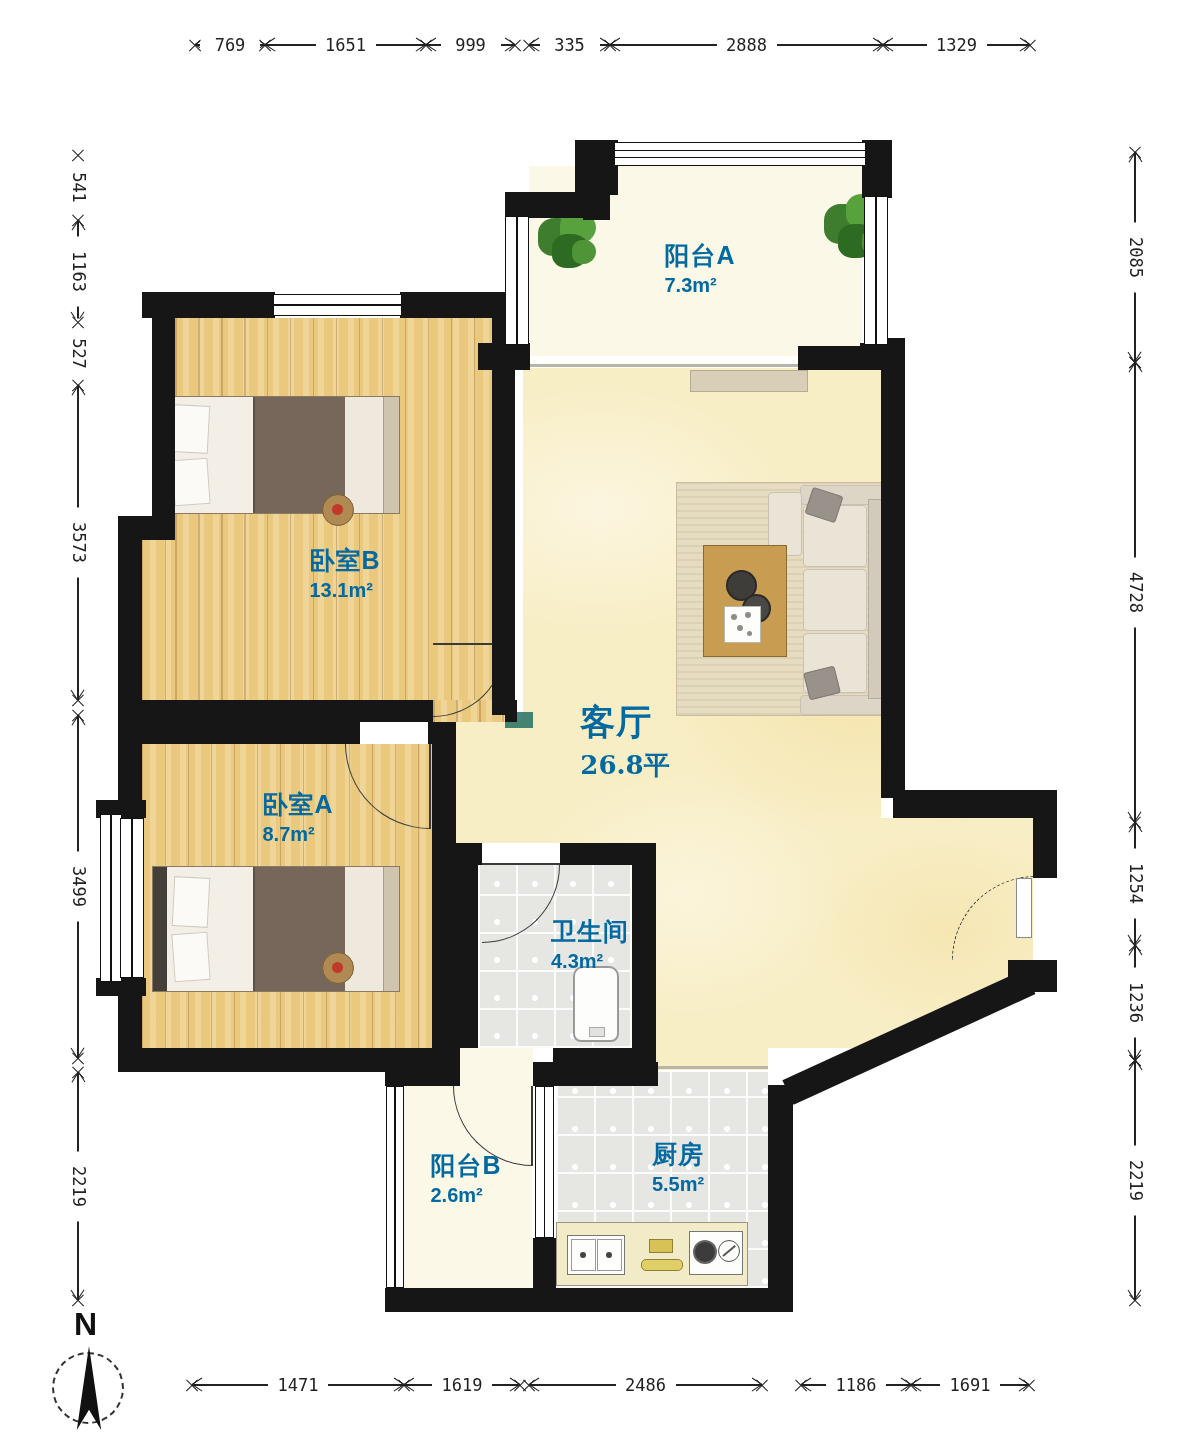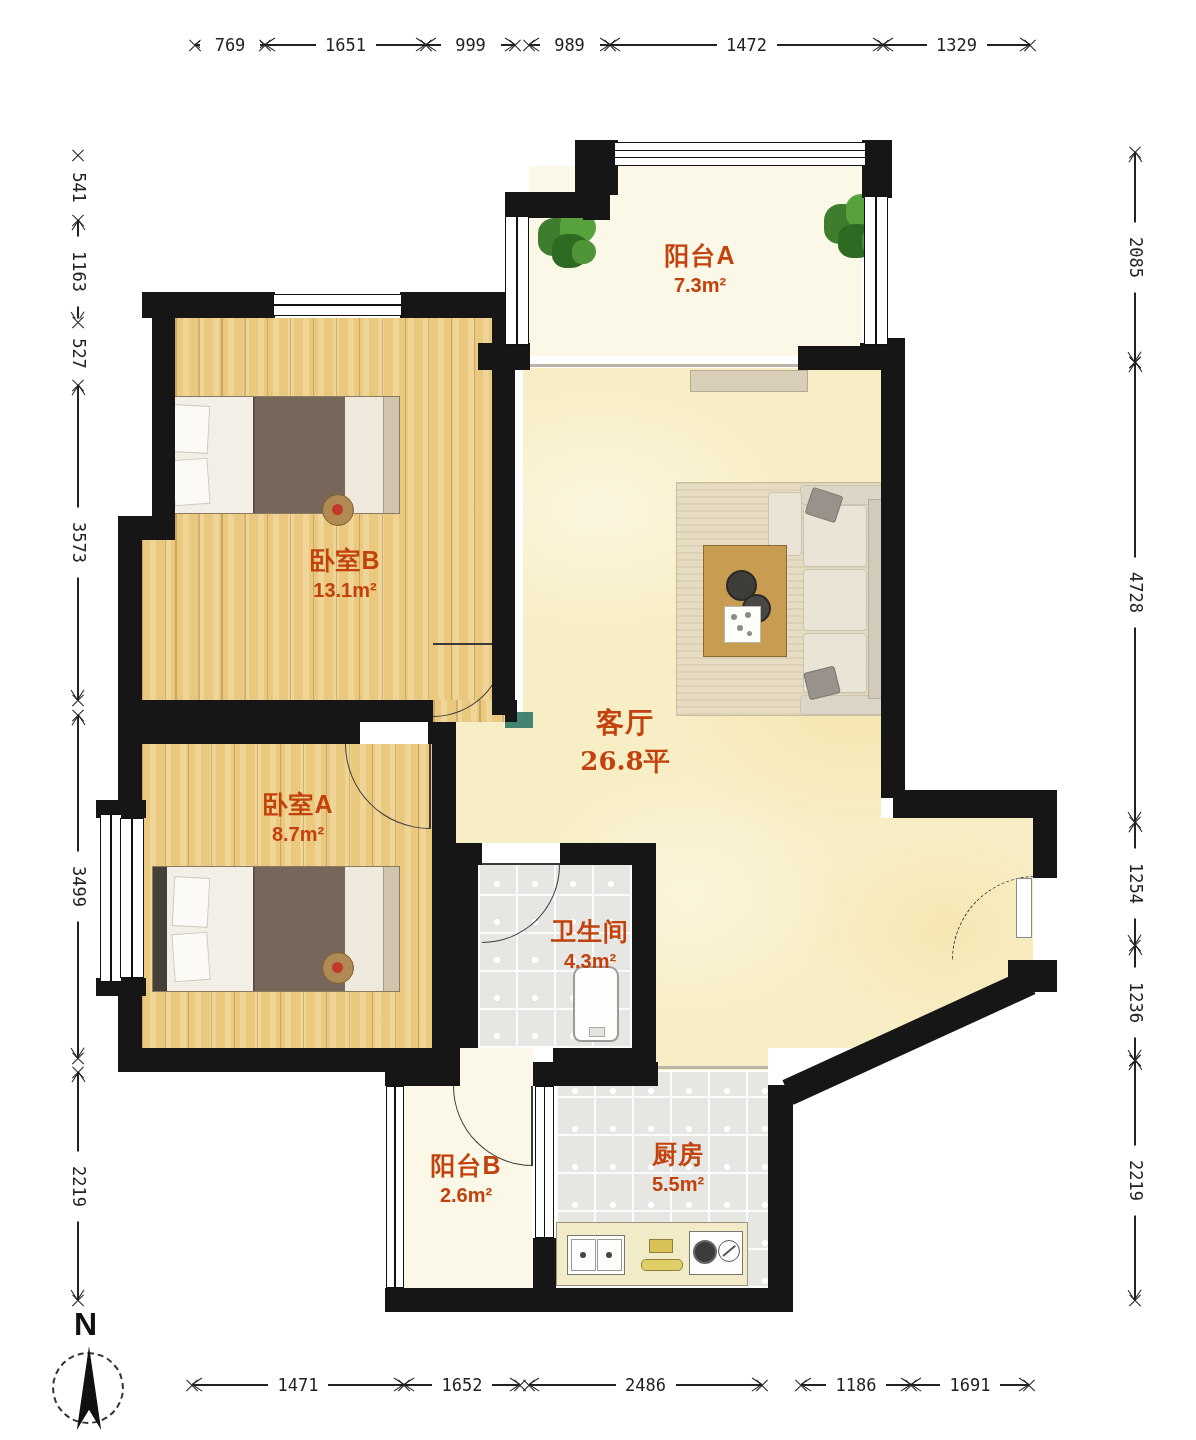--- a/index.html
+++ b/index.html
@@ -23,24 +23,24 @@
     background-size:38px 38px,auto,auto}
   .cream{background:#fbf8e7}
   .win{position:absolute;background:#fff;border:1.5px solid #111;box-sizing:border-box}
   .winh::before{content:'';position:absolute;left:0;right:0;top:calc(50% - .7px);height:1.3px;background:#111}
   .win3::before{content:'';position:absolute;left:0;right:0;top:31%;height:1.2px;background:#111}
   .win3::after{content:'';position:absolute;left:0;right:0;top:64%;height:1.2px;background:#111}
   .winv::before{content:'';position:absolute;top:0;bottom:0;left:calc(50% - .7px);width:1.3px;background:#111}
   .arc{position:absolute;box-sizing:border-box}
   .leaf{position:absolute;background:#3a3a3a}
   .thresh{position:absolute;background:#b9b4a6}
-  .rlabel{position:absolute;text-align:center;transform:translate(-50%,-50%);color:#c2410c;white-space:nowrap}
+  .rlabel{position:absolute;transform:translate(-50%,-50%);color:#0369a1;white-space:nowrap}
   .rname{font-size:25px;font-weight:bold;letter-spacing:1px}
   .rarea{font-size:20px;font-weight:bold;margin-top:2px}
-  .serif .rname{font-family:Liberation Mono, monospace;font-size:28px}
+  .serif .rname{font-family:Liberation Mono, monospace;font-size:35px}
   .serif .rarea{font-family:"DejaVu Serif","Liberation Serif",serif;font-size:26px}
   
   .dline{position:absolute;background:#222}
   .dlabel{position:absolute;background:#fff;color:#222;text-align:center;
           font-family:"DejaVu Sans Mono",monospace;font-size:17px;line-height:19px}
   .ah{position:absolute;width:12px;height:12px}
   .ah i{position:absolute;display:block;width:12px;height:1.4px;background:#222;left:0;top:5.3px;transform-origin:0 50%}
   .ah i:first-child{transform:rotate(33deg)}
   .ah i:last-child{transform:rotate(-33deg)}
   .ah.r{transform:scaleX(-1)} .ah.u{transform:rotate(90deg)} .ah.dn{transform:rotate(-90deg)}
@@ -300,31 +300,31 @@
     </div>
     <div class="dline" style="left: 529px; top: 44.3px; width: 81px; height: 1.3px;"></div>
     <div class="ah l" style="left: 529px; top: 39px;">
       <i></i>
       <i></i>
     </div>
     <div class="ah r" style="left: 598px; top: 39px;">
       <i></i>
       <i></i>
     </div>
-    <div class="dlabel" style="left: 539.5px; top: 35.5px; width: 60px;">989</div>
+    <div class="dlabel" style="left: 539.5px; top: 35.5px; width: 60px;">335</div>
     <div class="dline" style="left: 610px; top: 44.3px; width: 273px; height: 1.3px;"></div>
     <div class="ah l" style="left: 610px; top: 39px;">
       <i></i>
       <i></i>
     </div>
     <div class="ah r" style="left: 871px; top: 39px;">
       <i></i>
       <i></i>
     </div>
-    <div class="dlabel" style="left: 716.5px; top: 35.5px; width: 60px;">1472</div>
+    <div class="dlabel" style="left: 716.5px; top: 35.5px; width: 60px;">2888</div>
     <div class="dline" style="left: 883px; top: 44.3px; width: 147px; height: 1.3px;"></div>
     <div class="ah l" style="left: 883px; top: 39px;">
       <i></i>
       <i></i>
     </div>
     <div class="ah r" style="left: 1018px; top: 39px;">
       <i></i>
       <i></i>
     </div>
     <div class="dlabel" style="left: 926.5px; top: 35.5px; width: 60px;">1329</div>
@@ -356,21 +356,21 @@
     <div class="dlabel" style="left: 268px; top: 1375.5px; width: 60px;">1471</div>
     <div class="dline" style="left: 404px; top: 1384.3px; width: 116px; height: 1.3px;"></div>
     <div class="ah l" style="left: 404px; top: 1379px;">
       <i></i>
       <i></i>
     </div>
     <div class="ah r" style="left: 508px; top: 1379px;">
       <i></i>
       <i></i>
     </div>
-    <div class="dlabel" style="left: 432px; top: 1375.5px; width: 60px;">1652</div>
+    <div class="dlabel" style="left: 432px; top: 1375.5px; width: 60px;">1619</div>
     <div class="xt" style="left: 185.5px; top: 1378.5px;">
       <i></i>
       <i></i>
     </div>
     <div class="xt" style="left: 397.5px; top: 1378.5px;">
       <i></i>
       <i></i>
     </div>
     <div class="xt" style="left: 513.5px; top: 1378.5px;">
       <i></i>

